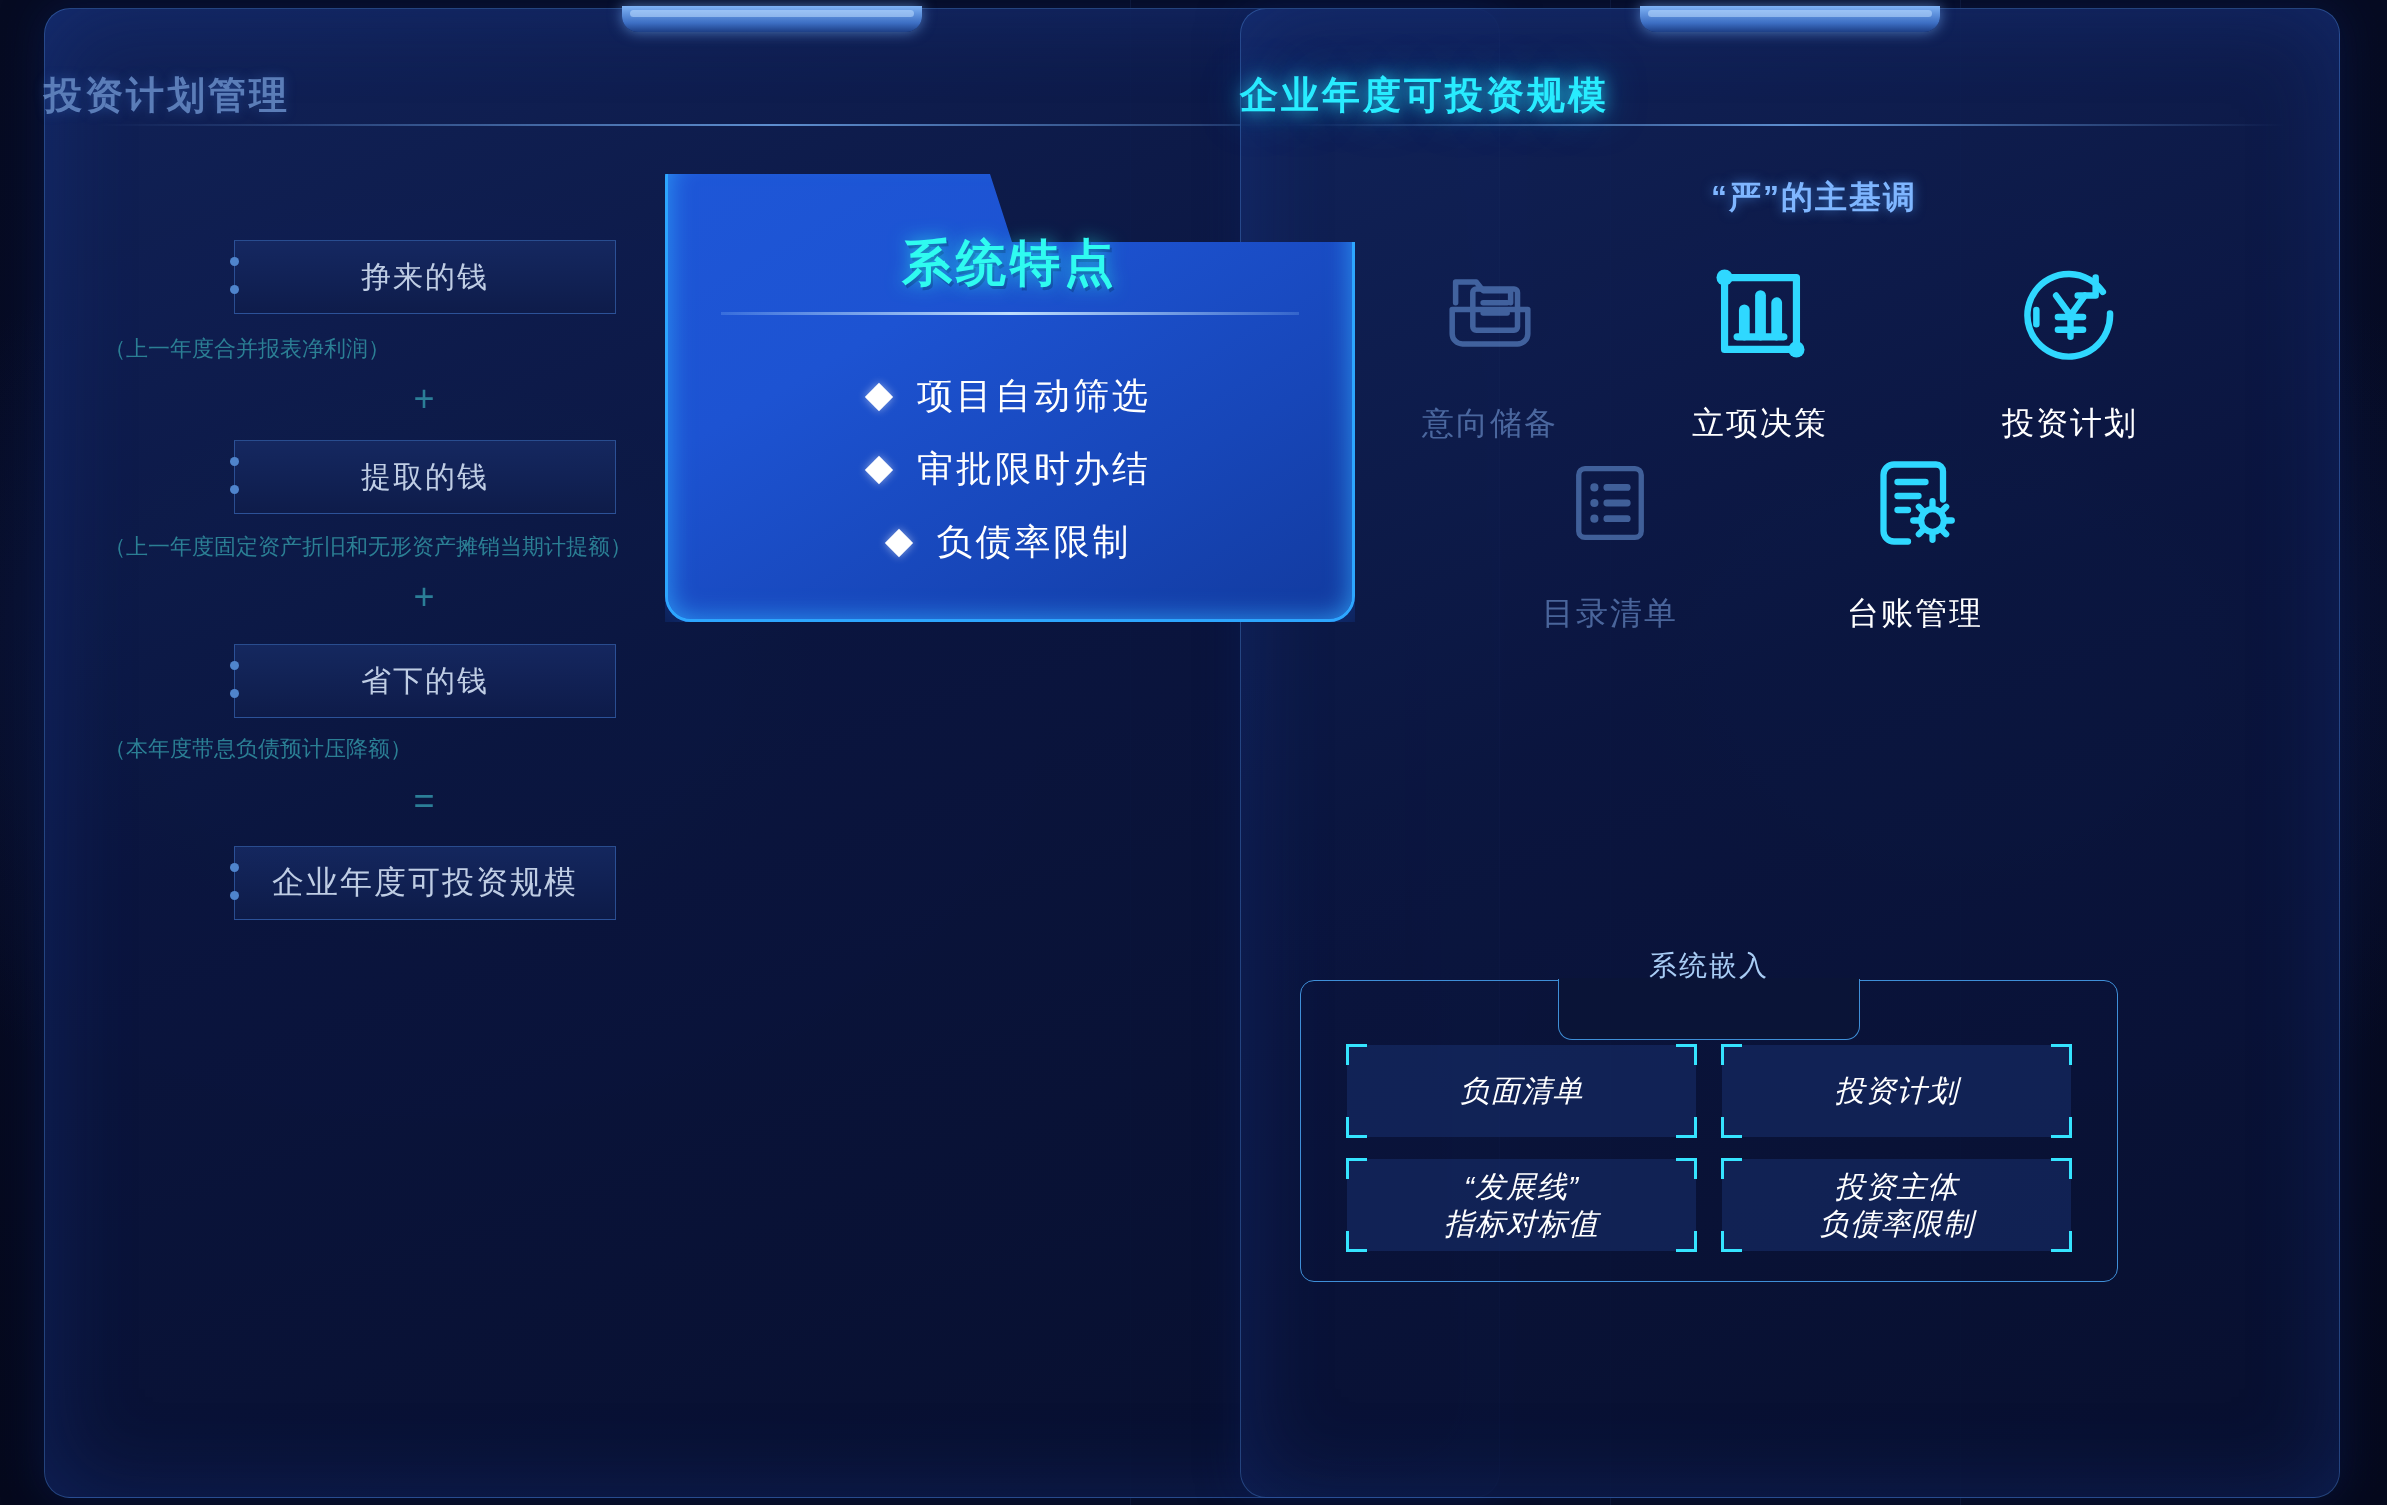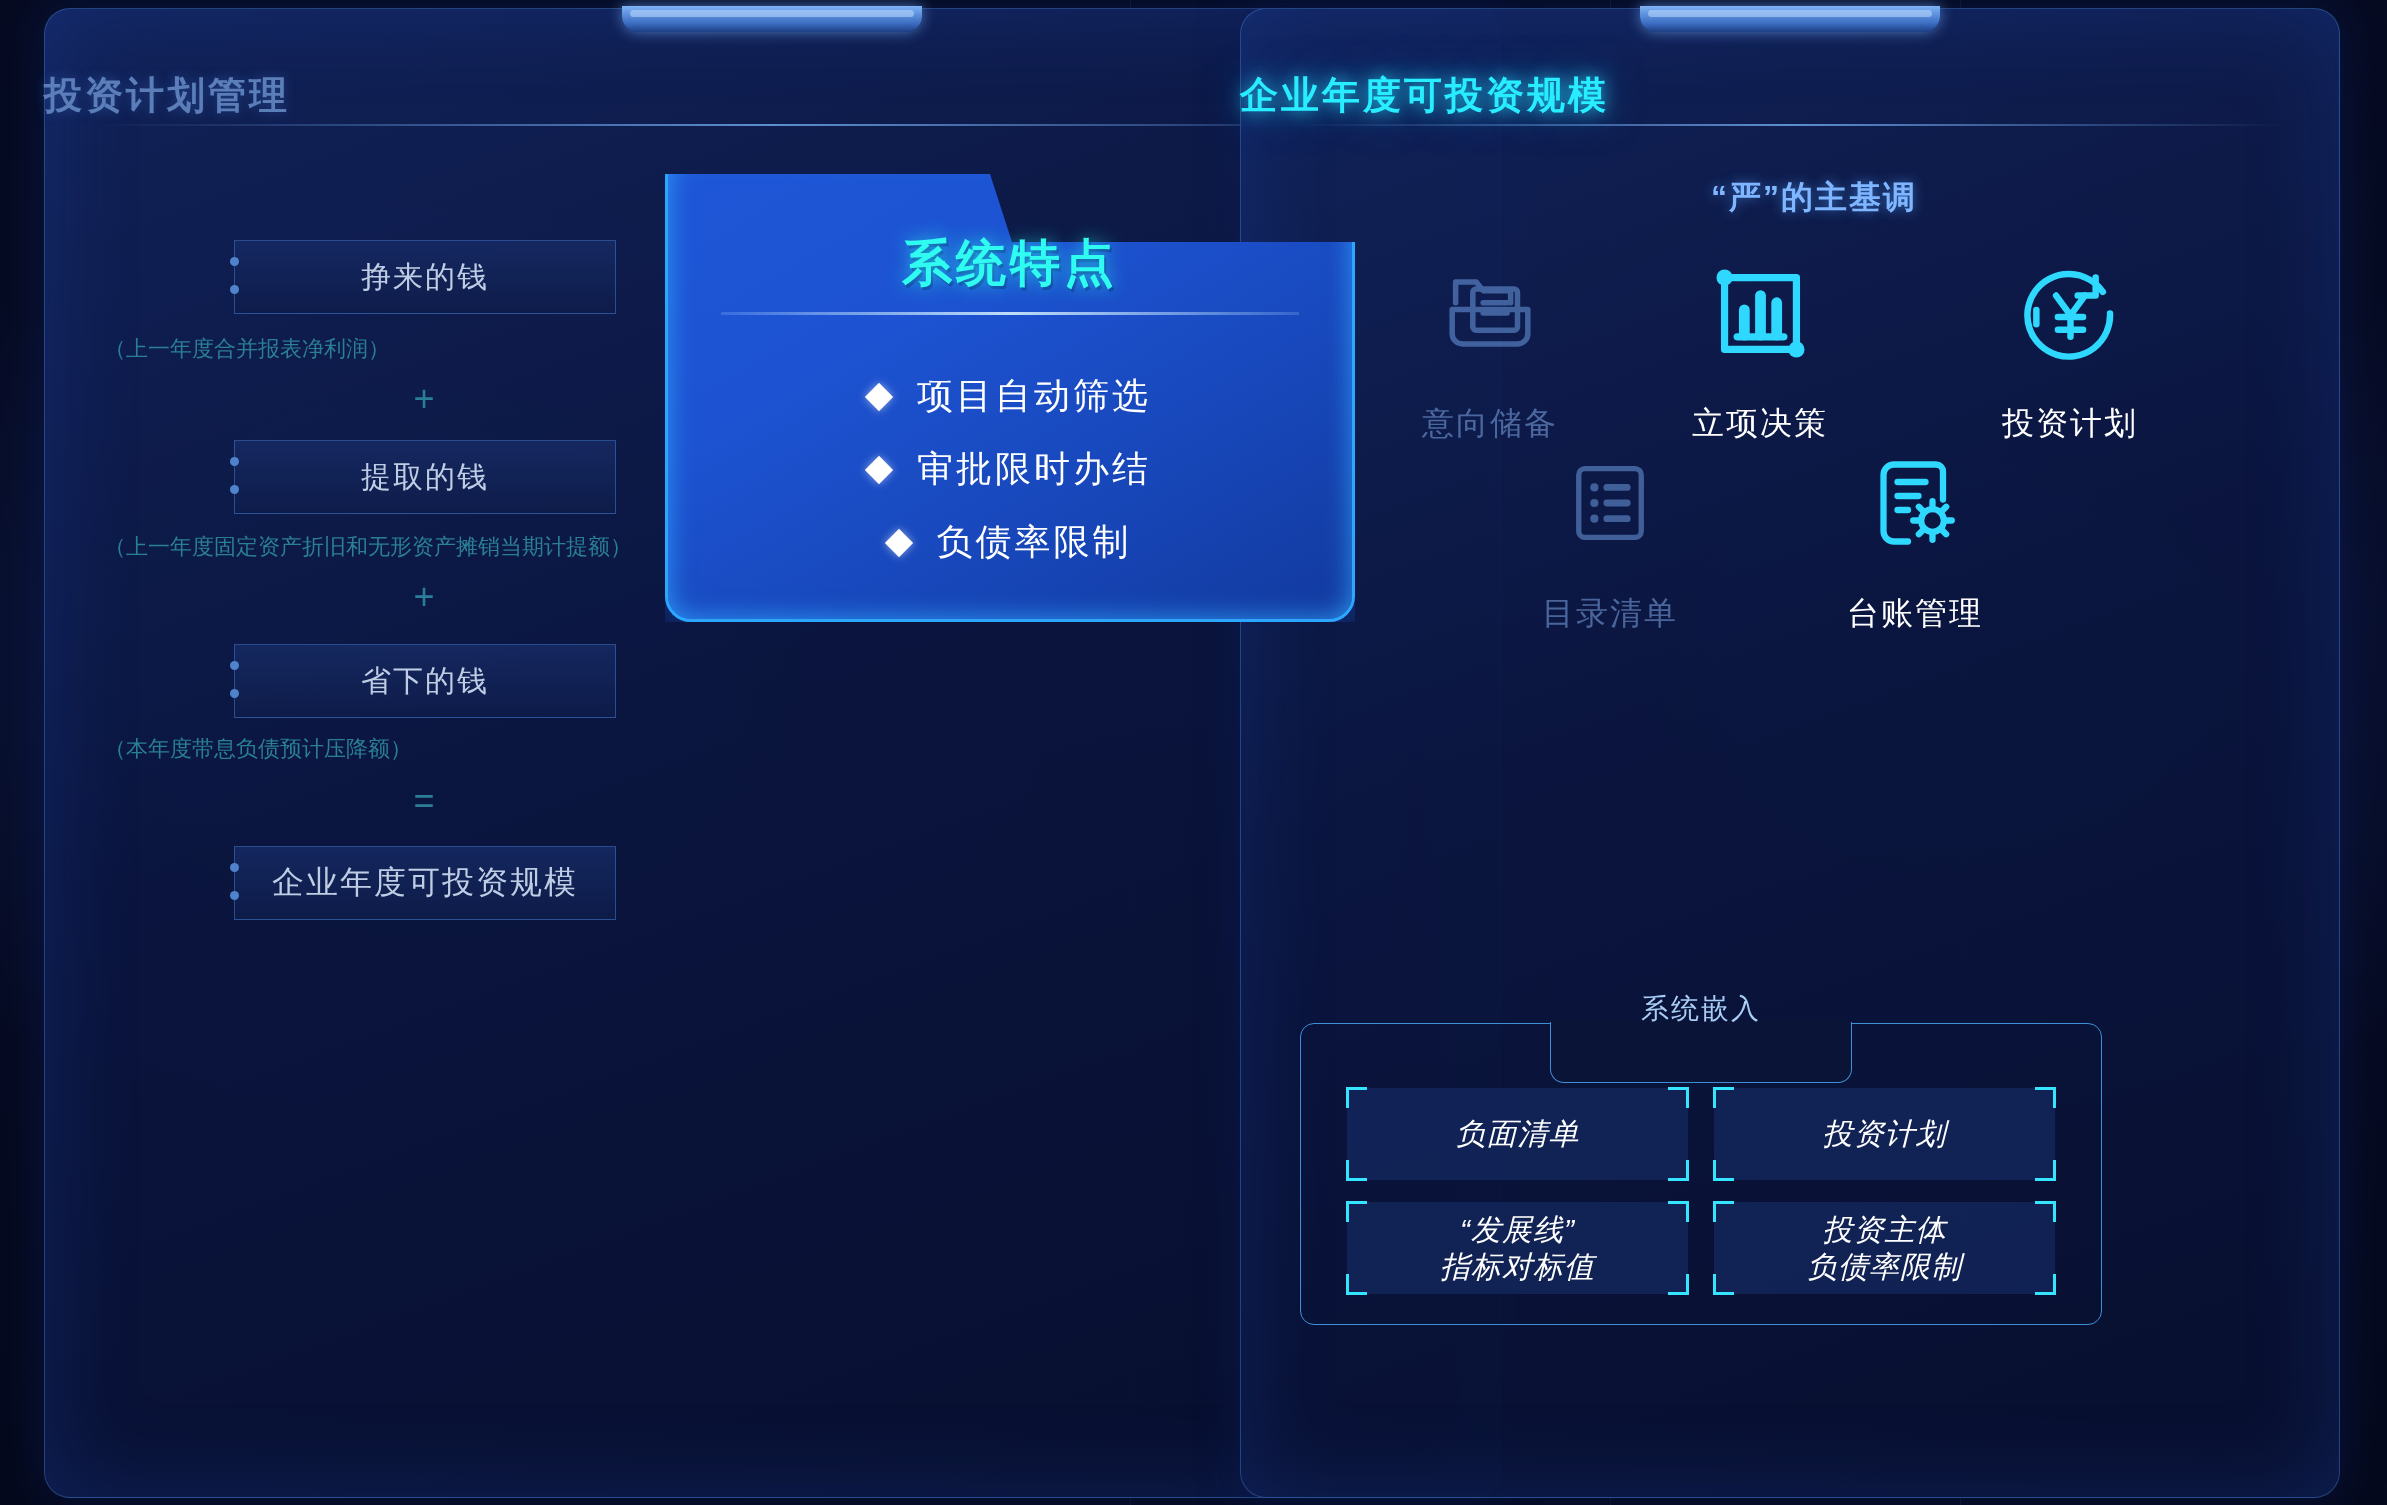--- a/index.html
+++ b/index.html
@@ -57,22 +57,22 @@
 
   
   .icongrid{position:absolute;left:0;width:1100px;top:230px;height:400px;}
   .iconcell{position:absolute;width:260px;text-align:center;}
   .iconcell .glyph{height:150px;display:flex;align-items:center;justify-content:center;}
   .iconcell .lbl{margin-top:14px;font-size:32px;color:#ffffff;letter-spacing:2px;}
   .iconcell.dim .lbl{color:#7ea6e4;opacity:.55;}
   .iconcell.dim .glyph{opacity:.45;}
 
   
-  #embed{position:absolute;left:60px;top:1015px;width:800px;height:300px;
-    border:1px solid #3f8fd8;border-radius:14px;}
+  #embed{position:absolute;left:60px;top:972px;width:800px;height:300px;
+    border:1px solid #3f8fd8;border-radius:14px;padding-left:16px;}
   #embed .legend{position:absolute;top:-34px;left:50%;transform:translateX(-50%);
     padding:0 22px;color:#a9cdf5;font-size:28px;letter-spacing:2px;background:transparent;}
   #embed .legend-cut{position:absolute;top:-2px;left:50%;transform:translateX(-50%);
     width:300px;height:60px;border:1px solid #3f8fd8;border-top:none;border-radius:0 0 14px 14px;
     background:#0a1437;}
   #embed .legend-mask{position:absolute;top:-3px;left:50%;transform:translateX(-50%);
     width:298px;height:5px;background:#0a1437;}
   .cells{position:absolute;left:46px;right:46px;top:64px;bottom:30px;
     display:grid;grid-template-columns:1fr 1fr;grid-template-rows:1fr 1fr;gap:22px 26px;font-style:italic;}
   .cell{position:relative;background:rgba(24,48,110,.55);

